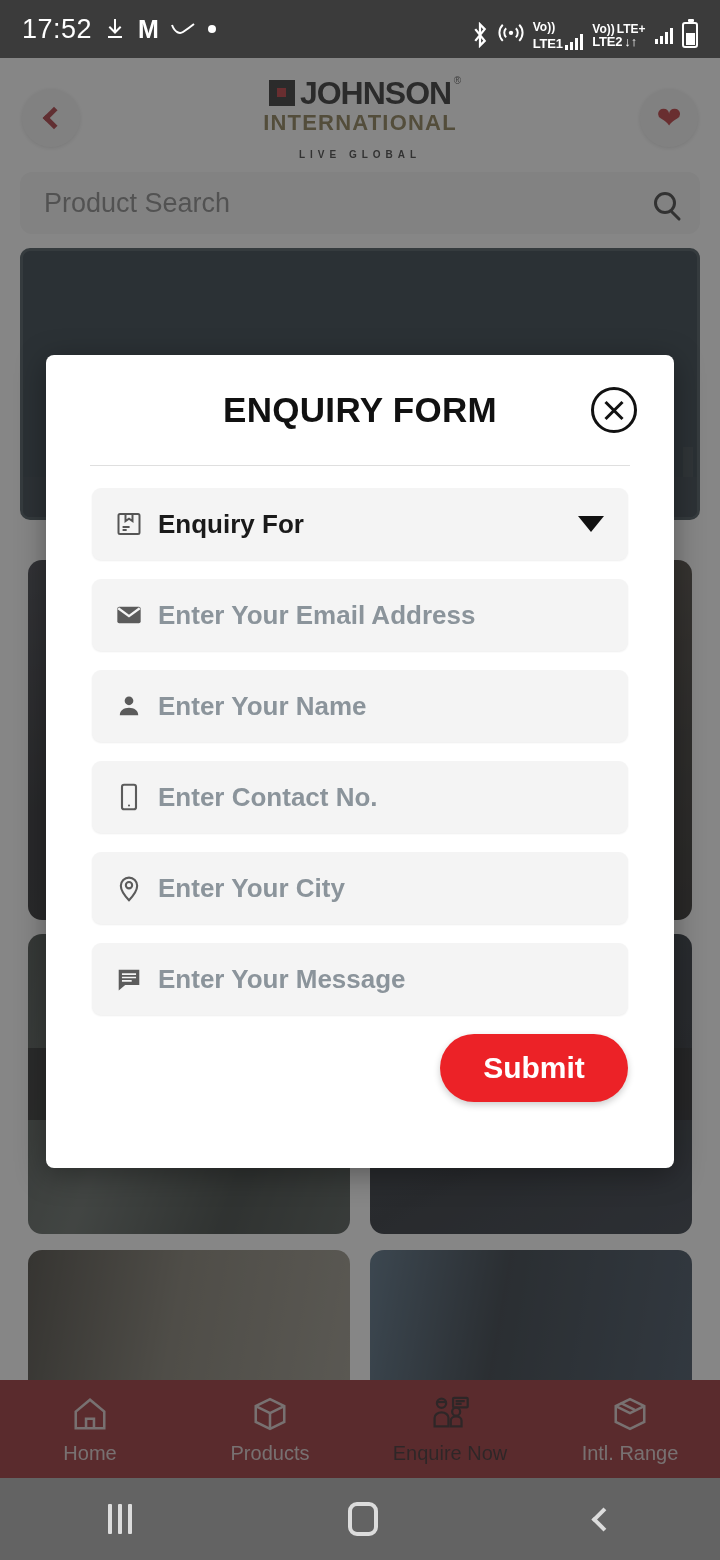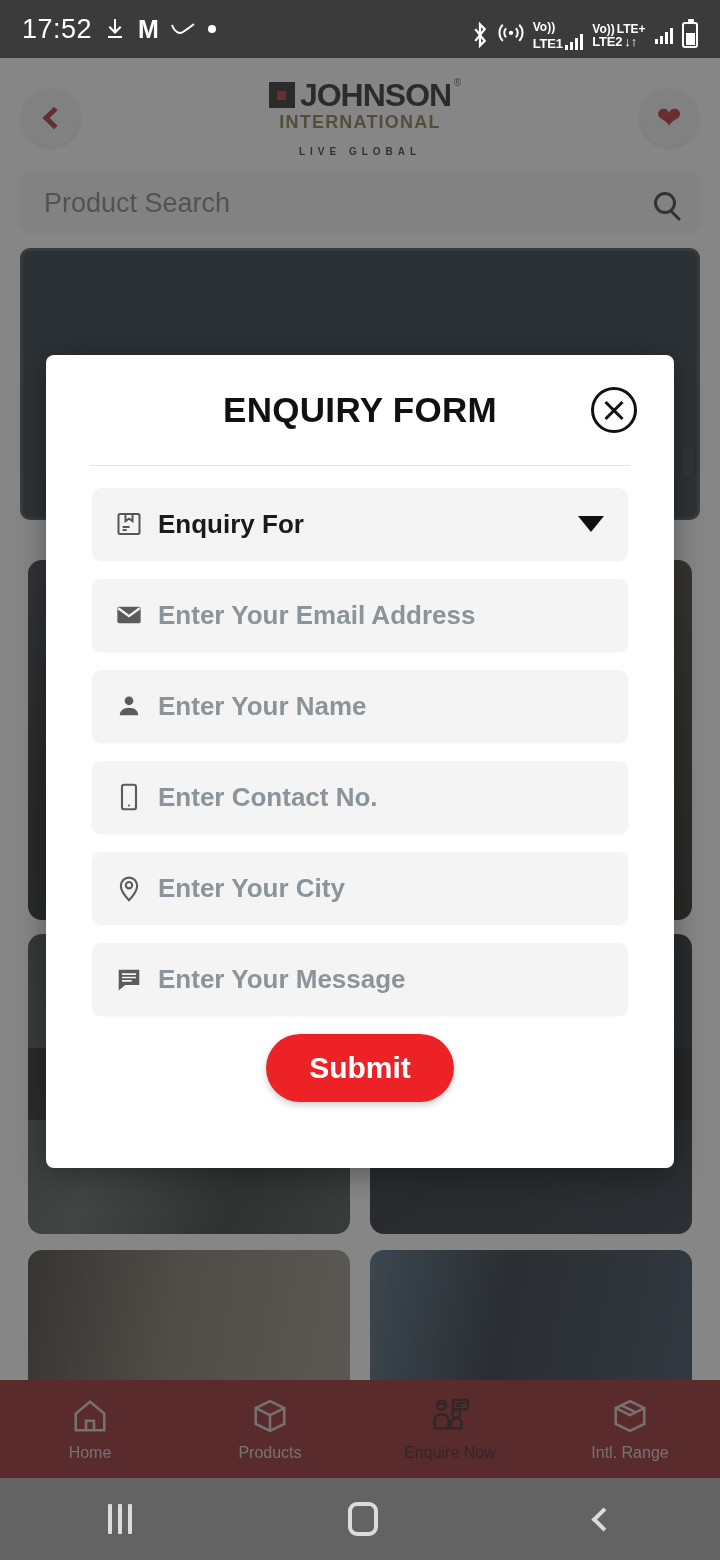--- a/index.html
+++ b/index.html
@@ -70,21 +70,21 @@
     transform: rotate(45deg); margin-left: 5px;
   }
   .logo-wrap { flex: 1; display: flex; flex-direction: column; align-items: center; }
   .logo-line1 { display: flex; align-items: center; gap: 5px; position: relative; }
   .logo-sq {
     width: 26px; height: 26px; background: #111; display:flex; align-items:center; justify-content:center;
   }
   .logo-sq i { width: 9px; height: 9px; background: #b3191f; display:block; }
   .logo-name { font-size: 32px; font-weight: 800; color: #111; letter-spacing: -1px; line-height: 1; }
   .logo-r { position: absolute; right: -10px; top: -2px; font-size: 10px; color:#444; }
-  .logo-line2 { font-size: 18px; font-weight: 800; color: #7a6a3a; letter-spacing: 1.2px; margin-top: 1px; }
+  .logo-line2 { font-size: 22px; font-weight: 800; color: #7a6a3a; letter-spacing: 1.2px; margin-top: 1px; }
   .logo-line3 { font-size: 10px; font-weight: 700; color: #222; letter-spacing: 5px; margin-top: 13px; }
   .heart { color: #b3191f; font-size: 30px; line-height: 1; }
 
   
   .search-bar {
     position: absolute; top: 172px; left: 20px; width: 680px; height: 62px;
     background: #f4f4f4; border-radius: 12px;
     display: flex; align-items: center; padding: 0 24px;
   }
   .search-ph { font-size: 27px; color: #777; flex: 1; }
@@ -137,21 +137,21 @@
   
   .tabbar {
     position: absolute; bottom: 82px; left: 0; width: 720px; height: 98px;
     background: #8d1117; display: flex; align-items: center;
   }
   .tab {
     flex: 1; display: flex; flex-direction: column; align-items: center; gap: 8px;
     color: #d9c9c9;
   }
   .tab.active { color: #1a0507; }
-  .tab-label { font-size: 16px; }
+  .tab-label { font-size: 20px; }
   .tab-icon { height: 40px; display:flex; align-items:center; justify-content:center; }
 
   
   .androidnav {
     position: absolute; bottom: 0; left: 0; width: 720px; height: 82px;
     background: #636363; display: flex; align-items: center; justify-content: space-around;
     color: #dedede;
   }
   .nav-recents { display:flex; gap:6px; }
   .nav-recents i { width:4px; height:30px; background:#dcdcdc; display:block; border-radius:1px;}
@@ -198,21 +198,21 @@
     margin-bottom: 19px; box-shadow: 0 1px 2px rgba(0,0,0,.07); font-weight: bold;
   }
   .field .fi { width: 30px; margin-right: 14px; display: flex; align-items: center; justify-content: center; }
   .field .ftext { font-size: 26px; color: #8b949b; }
   .field.select .ftext { color: #1a1a1a; }
   .caret {
     position: absolute; right: 24px; top: 50%; transform: translateY(-50%);
     width: 0; height: 0; border-left: 13px solid transparent; border-right: 13px solid transparent;
     border-top: 16px solid #111;
   }
-  .submit-row { display: flex; justify-content: center; margin-top: 14px; }
+  .submit-row { display: flex; justify-content: flex-end; margin-top: 14px; }
   .submit-btn {
     background: #ec2227; color: #fff; font-size: 30px; font-weight: 700;
     border: none; border-radius: 34px; width: 188px; height: 68px;
     box-shadow: 0 3px 7px rgba(0,0,0,.2); cursor: pointer;
   }
 </style>
 </head>
 <body>
 
 <div class="screen">

